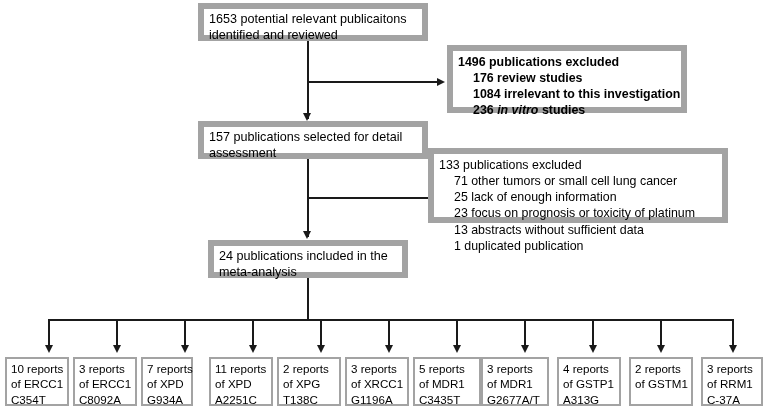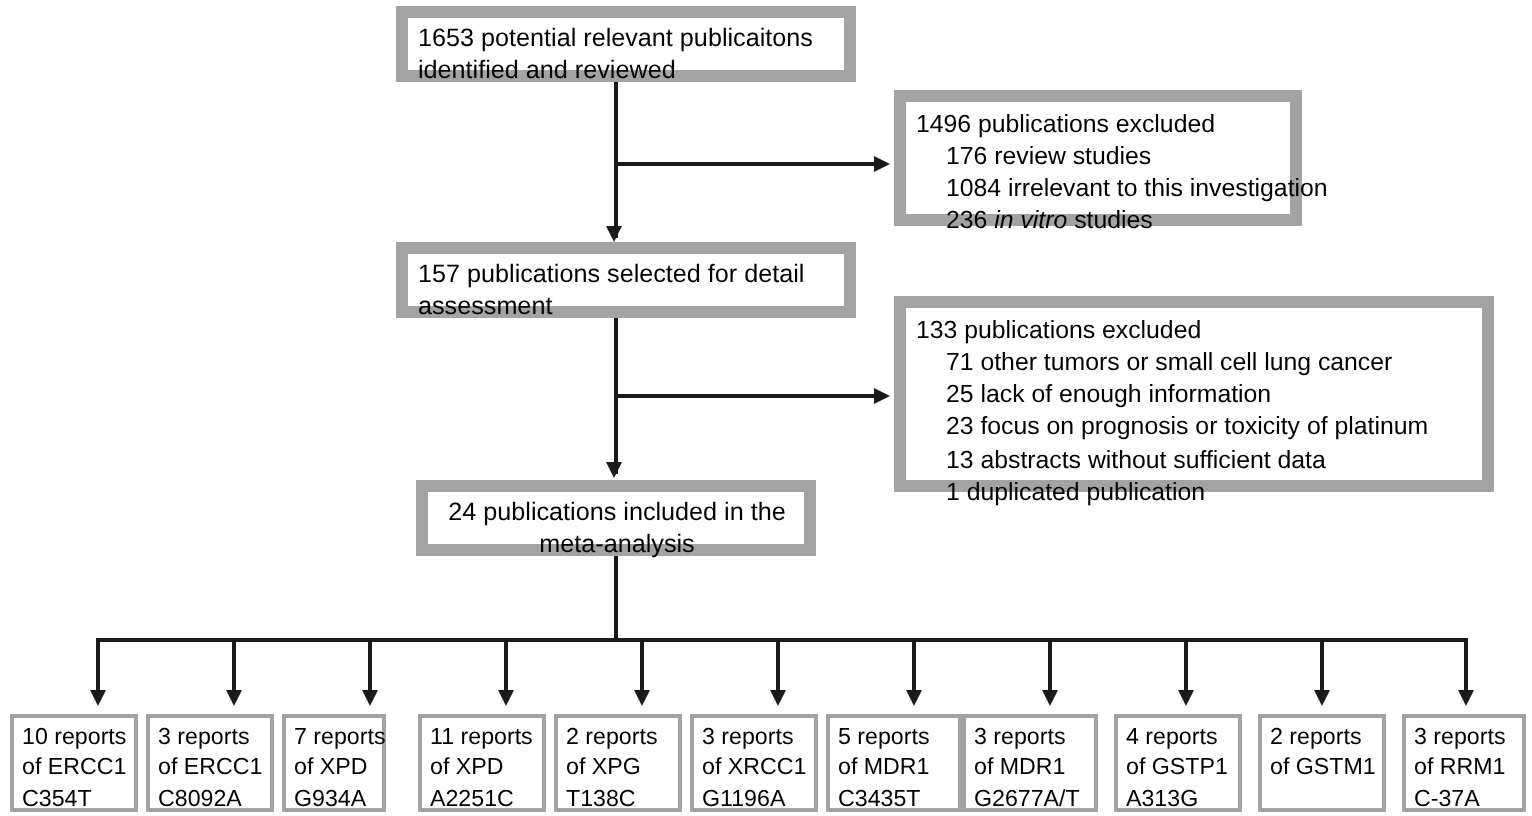--- a/index.html
+++ b/index.html
@@ -102,48 +102,48 @@
     <span>1653 potential relevant publicaitons</span><br>
     <span>identified and reviewed</span>
   </div>
 
   <div class="vline" style="left:307px; top:41px; height:78px;"></div>
   <div class="arrow-down" style="left:303px; top:113px;"></div>
 
   <div class="hline" style="left:307px; top:81px; width:132px;"></div>
   <div class="arrow-right" style="left:437px; top:78px;"></div>
 
-  <div class="box excl-box" style="left:447px; top:45px; width:204px; height:68px;">
+  <div class="box excl-box" style="left:447px; top:45px; width:240px; height:68px;font-weight:bold;">
     <span class="excl-head">1496 publications excluded</span>
     <span class="excl-item">176 review studies</span>
     <span class="excl-item">1084 irrelevant to this investigation</span>
     <span class="excl-item"><span>236 </span><i>in vitro</i><span> studies</span></span>
   </div>
 
   <div class="box main-box" style="left:198px; top:121px; width:230px; height:38px;">
     <span>157 publications selected for detail</span><br>
     <span>assessment</span>
   </div>
 
   <div class="vline" style="left:307px; top:159px; height:78px;"></div>
   <div class="arrow-down" style="left:303px; top:231px;"></div>
 
   <div class="hline" style="left:307px; top:197px; width:132px;"></div>
   <div class="arrow-right" style="left:437px; top:194px;"></div>
 
-  <div class="box excl-box" style="left:447px; top:148px; width:300px; height:98px;">
+  <div class="box excl-box" style="left:428px; top:148px; width:300px; height:75px;">
     <span class="excl-head">133 publications excluded</span>
     <span class="excl-item">71 other tumors or small cell lung cancer</span>
     <span class="excl-item">25 lack of enough information</span>
     <span class="excl-item">23 focus on prognosis or toxicity of platinum</span>
     <span class="excl-item">13 abstracts without sufficient data</span>
     <span class="excl-item">1 duplicated publication</span>
   </div>
 
-  <div class="box main-box" style="left:208px; top:240px; width:200px; height:38px;text-align:center;">
+  <div class="box main-box" style="left:208px; top:240px; width:200px; height:38px;">
     <span>24 publications included in the</span><br>
     <span>meta-analysis</span>
   </div>
 
   <div class="vline" style="left:307px; top:278px; height:42px;"></div>
   <div class="hline" style="left:48px; top:319px; width:686px;"></div>
 
   <div class="vline" style="left:48px;  top:319px; height:30px;"></div>
   <div class="arrow-down" style="left:44.5px;  top:345px;"></div>
 

